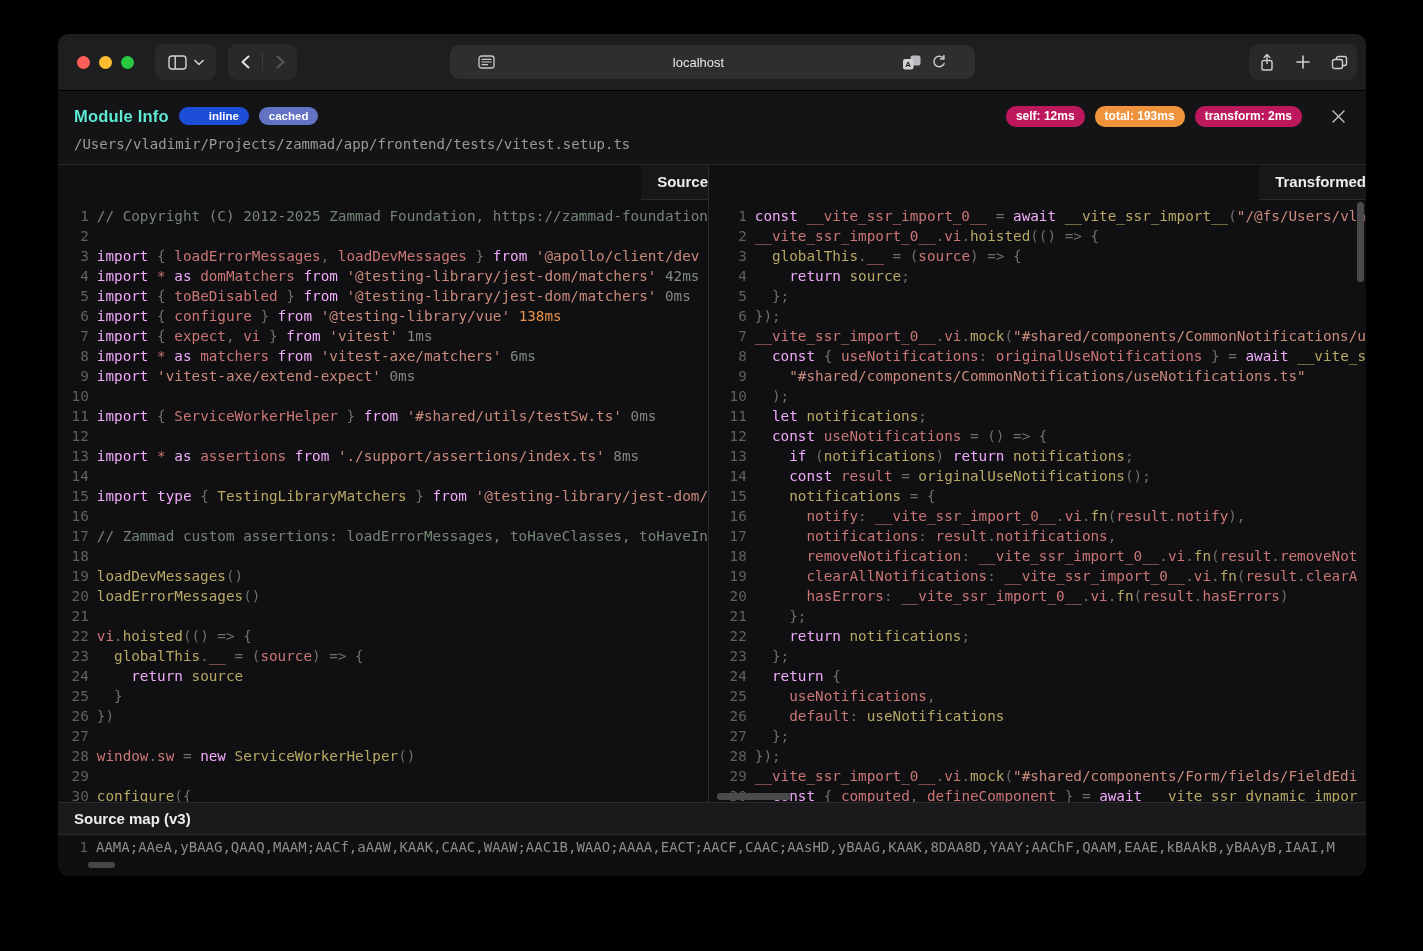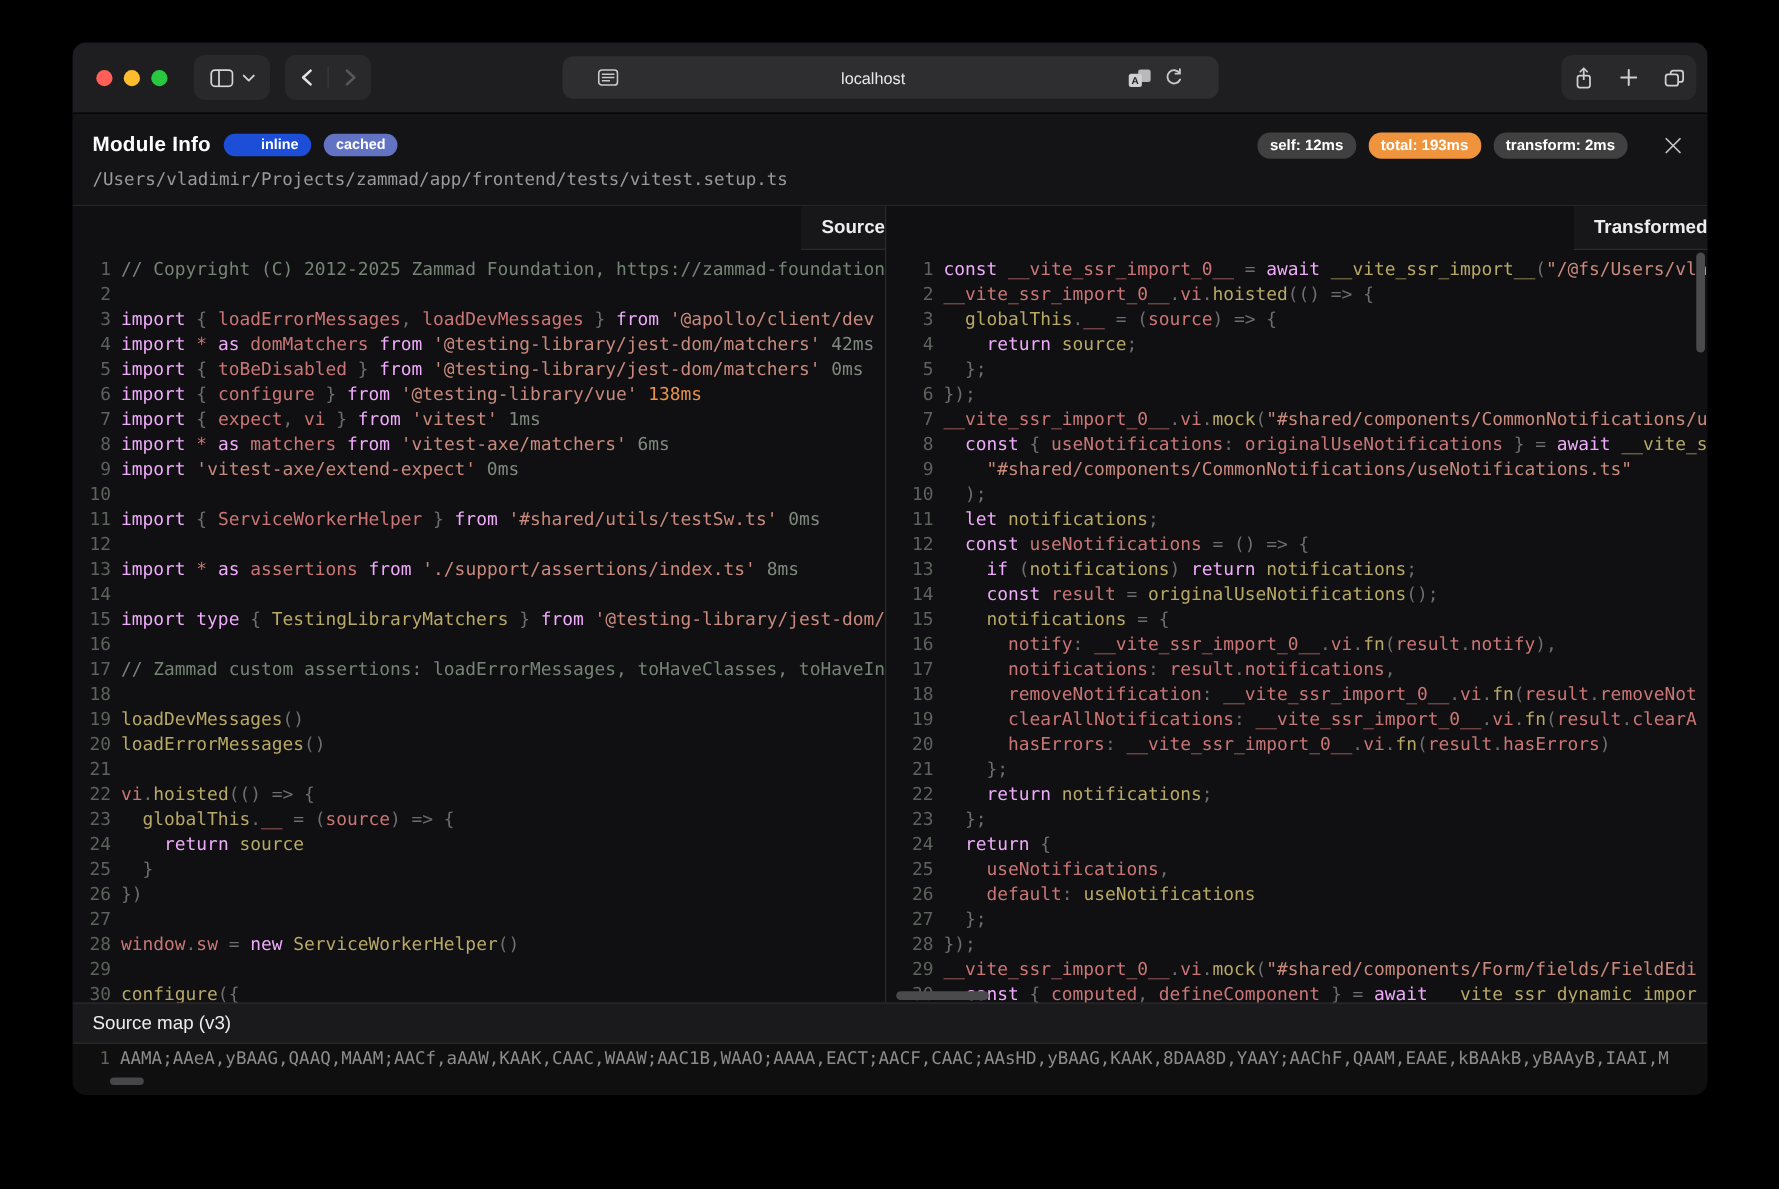--- a/index.html
+++ b/index.html
@@ -25,26 +25,26 @@
   .url-text{flex:1;text-align:center;font-size:13px;color:#e8e8e8;}
   .url-right{display:flex;align-items:center;gap:10px;}
   .right-cap{position:absolute;left:1191px;top:10px;width:108px;height:36px;border-radius:9px;
              background:#29292b;display:flex;align-items:center;justify-content:space-around;}
   .right-cap button{background:none;border:none;width:33px;height:36px;display:flex;align-items:center;justify-content:center;}
 
   
   .module-header{height:74px;flex:none;box-sizing:border-box;background:#141416;
                  border-bottom:1px solid #262629;padding:13px 16px 0 16px;}
   .title-row{display:flex;align-items:center;gap:10px;}
-  .mi-title{font-size:16.5px;font-weight:bold;color:#ffffff;letter-spacing:.2px;}
+  .mi-title{font-size:16.5px;font-weight:bold;color:#5eead4;letter-spacing:.2px;}
   .badge{padding:3px 10px;border-radius:10px;font-size:11.5px;font-weight:bold;color:#fff;}
   .badge-green{background:#1d4ed8;padding-left:30px;} .badge-indigo{background:#6273c4;}
   .hspacer{flex:1;}
   .pill{padding:3.5px 10px;border-radius:10px;font-size:12px;font-weight:bold;color:#fff;}
-  .pill-gray{background:#404040;} .pill-orange{background:#ef943d;}
+  .pill-gray{background:#be185d;} .pill-orange{background:#ef943d;}
   .close-btn{margin-left:14px;width:24px;height:24px;background:none;border:none;display:flex;
              align-items:center;justify-content:center;}
   .file-path{margin-top:8px;font-family:"DejaVu Sans Mono",monospace;font-size:14px;color:#9a9a9a;
              white-space:pre;overflow:hidden;}
 
   
   .panels{flex:1;display:flex;min-height:0;background:#101012;}
   .panel{display:flex;flex-direction:column;position:relative;min-width:0;align-items:flex-end;}
   .panel-source{width:650px;flex:none;}
   .panel-transformed{flex:1;border-left:1px solid #2b2b2e;}
@@ -56,21 +56,21 @@
   .ln{display:inline-block;width:30px;flex:none;text-align:right;margin-right:8px;color:#5c625c;}
   .lc{flex:none;white-space:pre;}
   .tok-k{color:#f0abfc;} .tok-v{color:#cb7676;} .tok-s{color:#c98a7d;} .tok-f{color:#b8a965;}
   .tok-p{color:#6e6e6e;} .tok-c{color:#758575;margin-top:36px;} .tok-d{color:#dbd7ca;} .tok-t{color:#7f897f;}
   .tok-to{color:#e8924a;}
   .vthumb{position:absolute;right:2px;top:37px;width:7px;height:80px;border-radius:4px;background:#4a4a4d;}
   .hthumb{position:absolute;left:8px;bottom:2px;width:74px;height:7px;border-radius:4px;background:#4a4a4d;}
 
   
   .sm-header{height:31px;line-height:31px;flex:none;background:#1a1a1c;border-top:1px solid #2b2b2e;
-             border-bottom:1px solid #2b2b2e;padding-left:16px;font-size:15px;font-weight:normal;color:#ededef;}
+             border-bottom:1px solid #2b2b2e;padding-left:16px;font-size:15px;font-weight:bold;color:#ededef;}
   .sm-line{height:24px;flex:none;display:flex;align-items:center;overflow:hidden;
            font-family:"DejaVu Sans Mono",monospace;font-size:14px;white-space:pre;}
   .sm-text{color:#8c8c8c;flex:none;white-space:pre;}
   .sm-bottom{height:17px;flex:none;position:relative;}
   .sm-thumb{position:absolute;left:30px;top:3px;width:27px;height:6px;border-radius:3px;background:#47474a;}
 
   svg{display:block;}
 </style>
 </head>
 <body>

